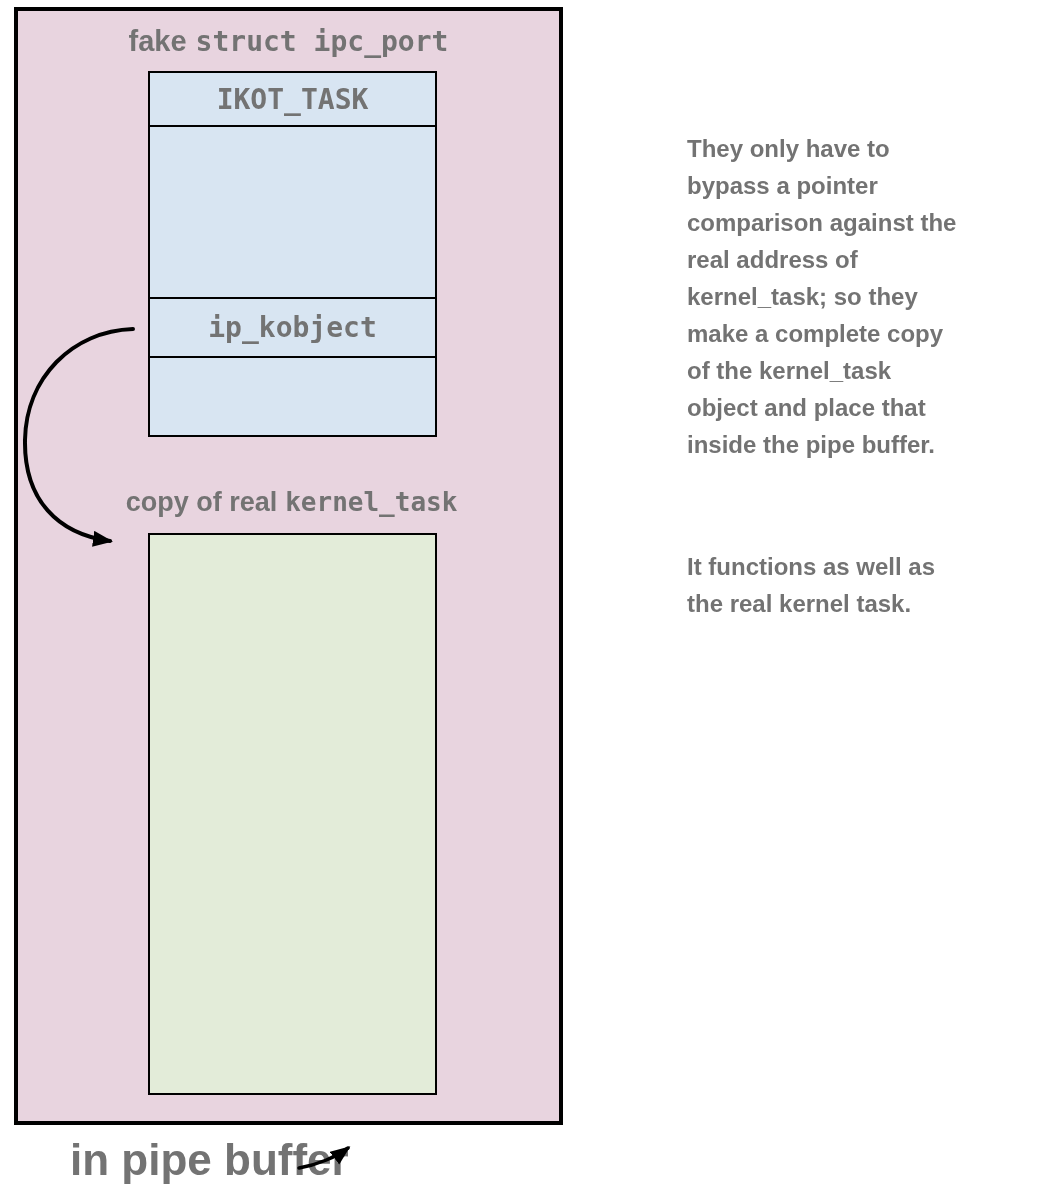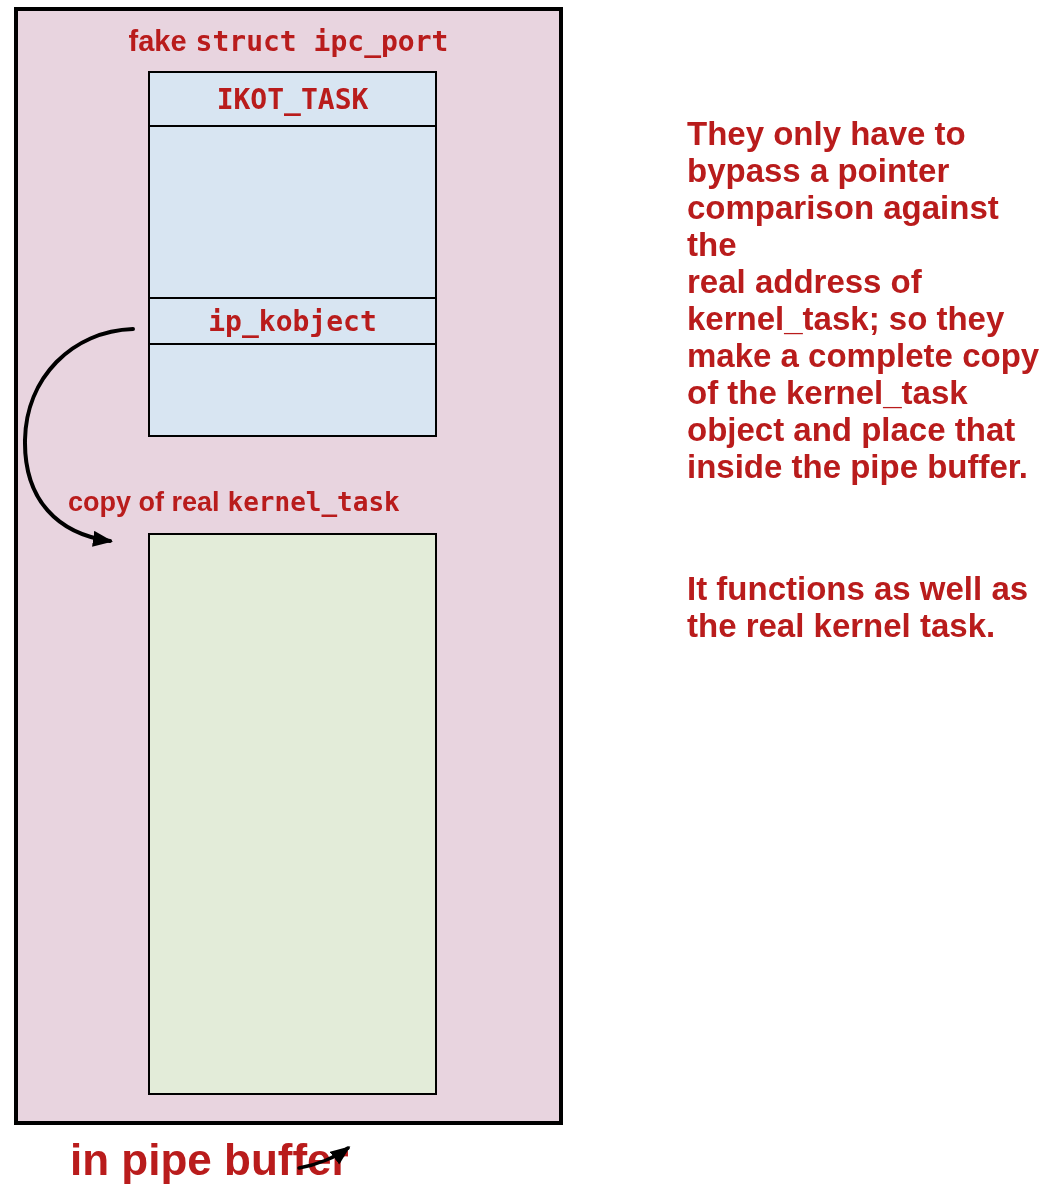--- a/index.html
+++ b/index.html
@@ -8,21 +8,21 @@
     --copy-bg:#e3ecd9;
     --stroke:#000000;
   }
   *{margin:0;padding:0;box-sizing:border-box;}
   html,body{background:#ffffff;}
   .canvas{
     position:relative;
     width:1061px;height:1200px;
     background:#ffffff;
     font-family:"Liberation Sans", sans-serif;
-    color:#b91c1c;
+    color:#737373;
     overflow:hidden;
   }
   .mono{font-family:"DejaVu Sans Mono", monospace;}
 
   
   .region{
     position:absolute;left:14px;top:7px;width:549px;height:1118px;
     background:var(--region-bg);
     border:4px solid var(--stroke);
   }
@@ -43,43 +43,43 @@
     border:2px solid var(--stroke);
     display:flex;flex-direction:column;
   }
   .struct-row{
     display:flex;align-items:center;justify-content:center;
     font-weight:bold;font-size:28px;
     border-bottom:2px solid var(--stroke);
   }
   .struct-row.r1{height:54px;text-align:right;}
   .struct-row.r2{height:172px;}
-  .struct-row.r3{height:46px;}
+  .struct-row.r3{height:59px;}
   .struct-row.r4{flex:1;border-bottom:none;}
 
   
   .copy-label{
     position:absolute;left:68px;top:486px;width:447px;
-    font-weight:bold;font-size:27px;line-height:32px;
+    text-align:center;font-weight:bold;font-size:27px;line-height:32px;
     white-space:nowrap;
   }
   .copy-label .prefix{margin-right:8px;}
   .copy-label .mono{font-size:26px;}
 
   
   .copy-box{
     position:absolute;left:148px;top:533px;width:289px;height:562px;
     background:var(--copy-bg);
     border:2px solid var(--stroke);
   }
 
   
   .annotation{
-    position:absolute;left:687px;top:78px;width:370px;
-    font-weight:bold;font-size:33px;line-height:37px;
+    position:absolute;left:687px;top:93px;width:370px;
+    font-weight:bold;font-size:24px;line-height:37px;
     white-space:pre-line;
   }
   .annotation .para2{margin-top:48px;}
 
   
   .pipe-label{
     position:absolute;left:70px;top:1141px;
     font-weight:bold;font-size:44px;line-height:38px;
     white-space:nowrap;
   }

